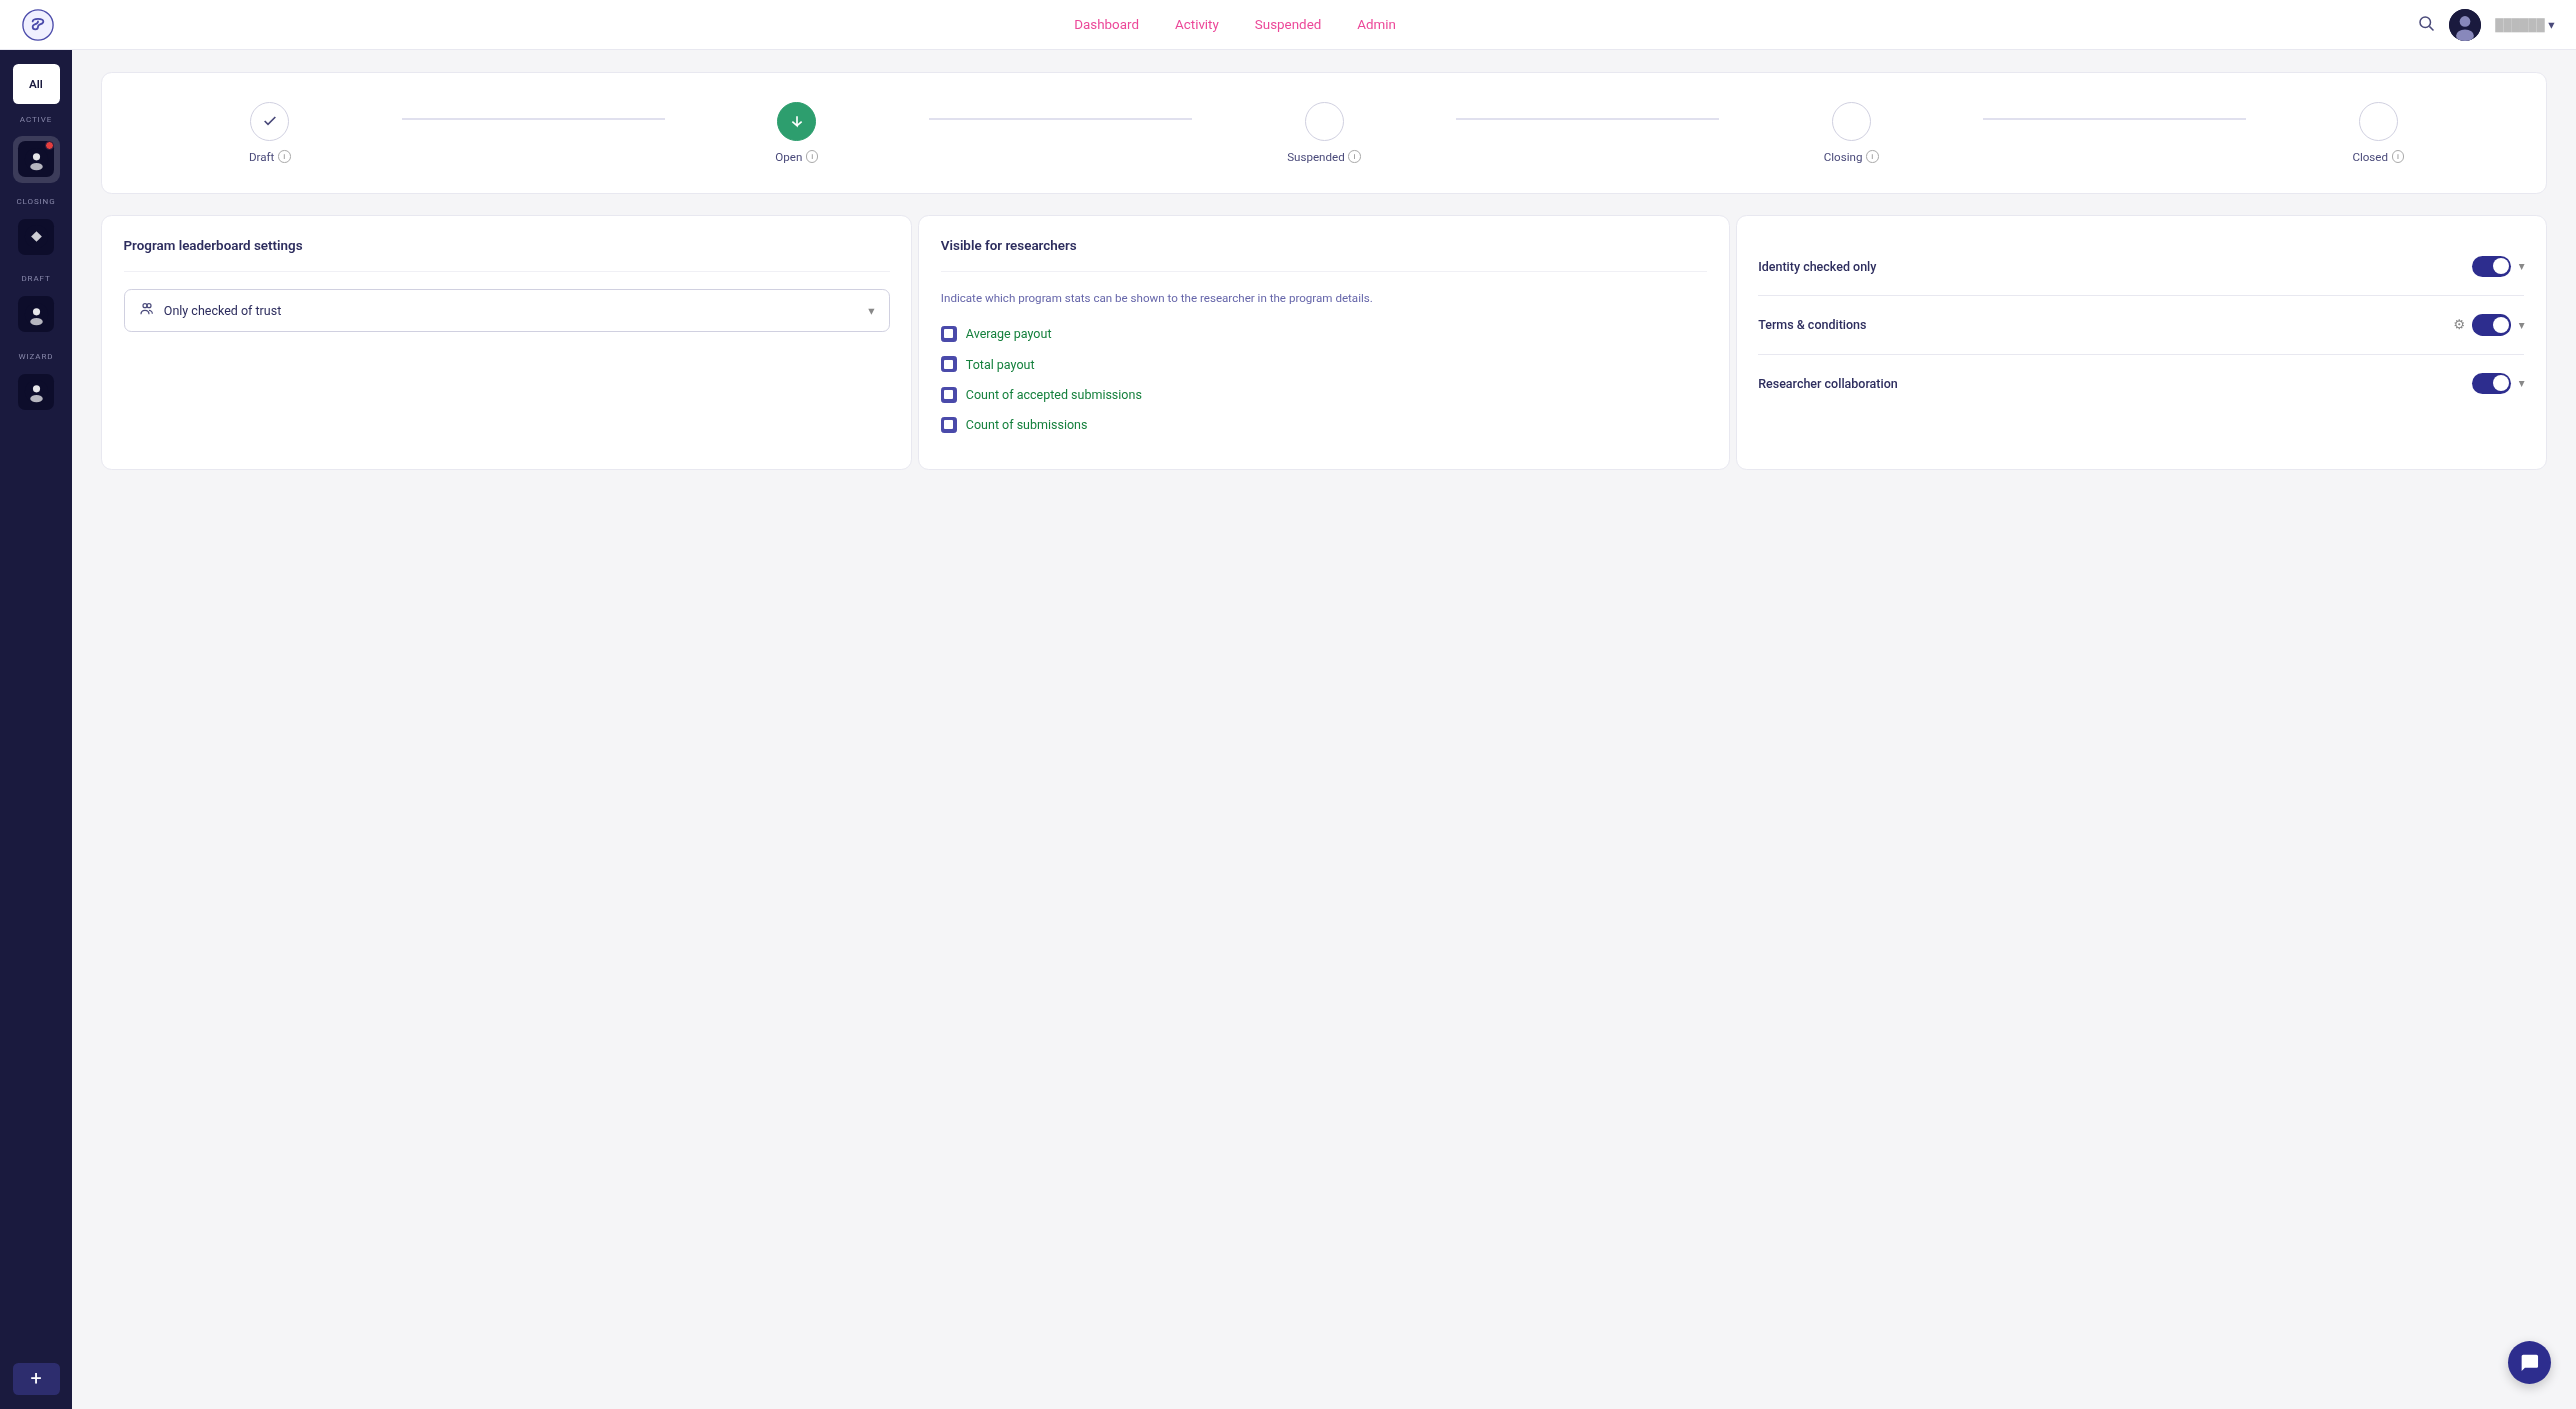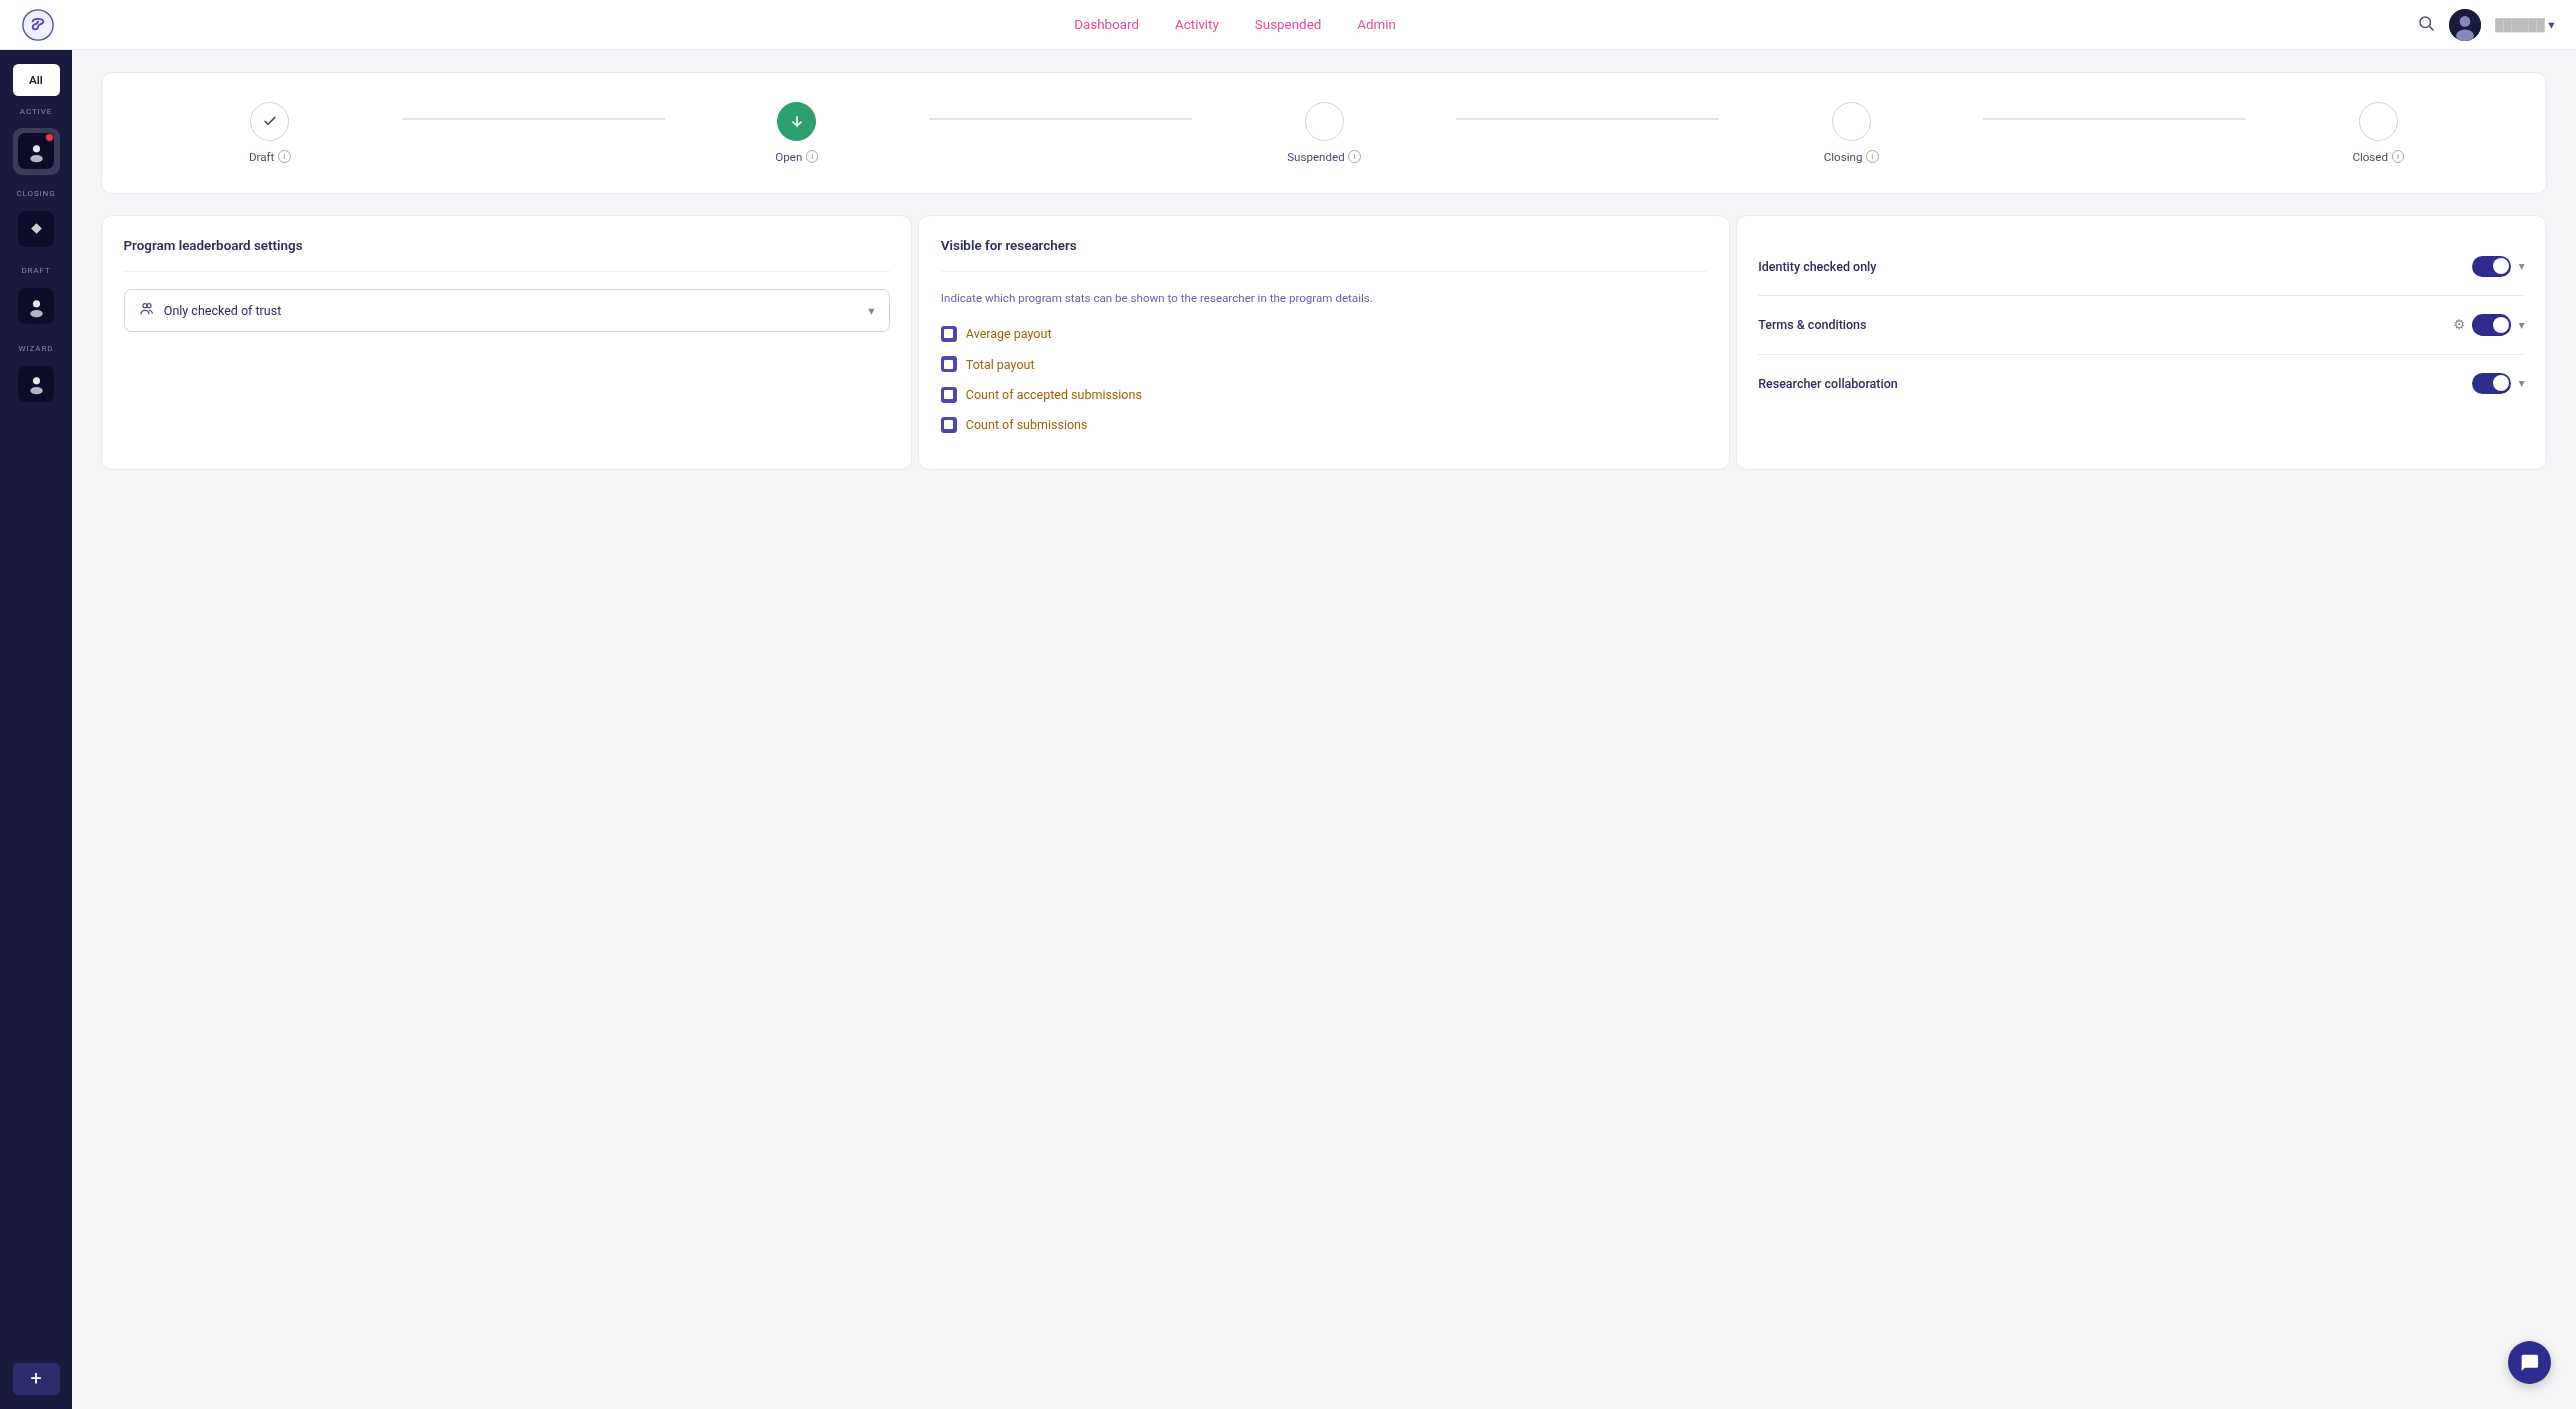--- a/index.html
+++ b/index.html
@@ -36,21 +36,21 @@
     .sidebar-item {
       width: 47px; height: 47px; border-radius: 9px; display: flex; align-items: center;
       justify-content: center; cursor: pointer; position: relative;
     }
     .sidebar-item.active { background: rgba(255,255,255,0.15); }
     .sidebar-badge {
       position: absolute; top: 5.4px; right: 5.4px; width: 9px; height: 9px;
       background: #e53e3e; border-radius: 50%; border: 1.8px solid #1a1a3e;
     }
     .sidebar-all-btn {
-      width: 47px; height: 32px; border-radius: 5.4px; background: #fff;
+      width: 47px; height: 40px; border-radius: 5.4px; background: #fff;
       display: flex; align-items: center; justify-content: center;
       font-size: 11.6px; font-weight: 600; color: #1a1a3e; cursor: pointer; margin-bottom: 7.2px;
     }
     .sidebar-active-label { font-size: 8px; color: #8888aa; letter-spacing: 0.9px; text-transform: uppercase; margin-bottom: 8px; width: 100%; text-align: center; }
     .sidebar-add-btn {
       width: 47px; height: 32px; border-radius: 5.4px; background: #2d2d6e;
       display: flex; align-items: center; justify-content: center;
       font-size: 19.7px; color: #fff; cursor: pointer; margin-top: auto;
     }
     .program-icon {
@@ -105,21 +105,21 @@
     
     .dropdown-select {
       border: 0.9px solid #d0d0e0; border-radius: 7.2px; padding: 10.7px 14.3px;
       display: flex; align-items: center; gap: 9px; cursor: pointer;
       font-size: 12.5px; color: #2d2d5e; background: #fff;
     }
     .dropdown-select .chevron { margin-left: auto; color: #888; }
     .group-icon { color: #4a4a7a; }
 
     
-    .checkbox-item { display: flex; align-items: center; gap: 9px; margin-bottom: 14.3px; font-size: 12.5px; color: #a16207; }
+    .checkbox-item { display: flex; align-items: center; gap: 9px; margin-bottom: 14.3px; font-size: 12.5px; color: #15803d; }
     .checkbox-sq {
       width: 16px; height: 16px; border-radius: 2.7px; border: 1.8px solid #4a4aaa;
       background: #4a4aaa; display: flex; align-items: center; justify-content: center; flex-shrink: 0;
     }
     .checkbox-sq::after { content: ''; width: 9px; height: 9px; background: #fff; border-radius: 0.9px; display: block; margin: auto; }
 
     
     .toggle-row {
       display: flex; align-items: center; justify-content: space-between;
       padding: 18px 0; border-bottom: 0.9px solid #e8e8f0;

